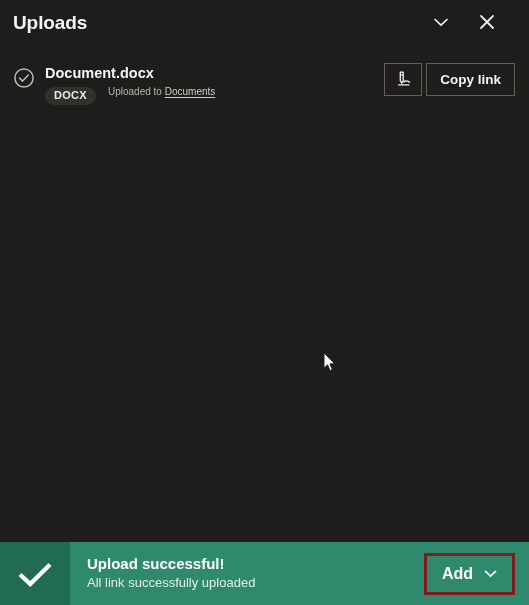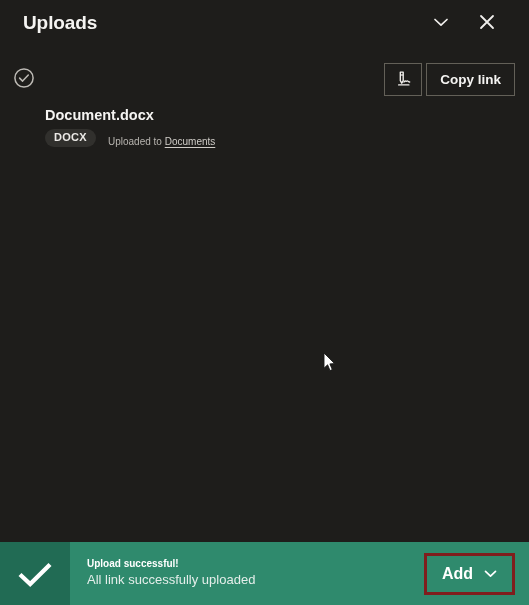--- a/index.html
+++ b/index.html
@@ -26,21 +26,21 @@
   
   .header {
     position: absolute;
     top: 0;
     left: 0;
     width: 518px;
     height: 44px;
     display: flex;
     align-items: center;
     box-sizing: border-box;
-    padding: 0 14px 0 23px;
+    padding: 0 14px 0 13px;
     text-align: right;
   }
   .header-title {
     font-size: 19px;
     font-weight: bold;
     color: #f5f4f2;
     letter-spacing: -0.1px;
     line-height: 1;
   }
   .header-spacer { flex: 1 1 auto; }
@@ -87,25 +87,24 @@
     padding-top: 4px;
   }
   .file-name {
     font-size: 14.5px;
     font-weight: bold;
     color: #f5f4f2;
     line-height: 1.25;
     white-space: nowrap;
     overflow: hidden;
     text-overflow: ellipsis;
-    margin-top: 42px;
   }
   .file-meta {
     display: flex;
-    align-items: flex-end;
+    align-items: flex-start;
     margin-top: 5px;
   }
   .file-badge {
     display: inline-block;
     background: #31302d;
     color: #eceae7;
     font-size: 11px;
     font-weight: bold;
     letter-spacing: 0.3px;
     padding: 3px 9px 4px 9px;
@@ -195,21 +194,21 @@
   .banner-text {
     flex: 1 1 auto;
     min-width: 0;
     padding-left: 17px;
     padding-right: 10px;
     display: flex;
     flex-direction: column;
     justify-content: center;
   }
   .banner-title {
-    font-size: 10px;
+    font-size: 15px;
     font-weight: bold;
     color: #ffffff;
     line-height: 1.25;
   }
   .banner-sub {
     font-size: 13px;
     color: #e4eeea;
     line-height: 1.3;
     margin-top: 2px;
   }

